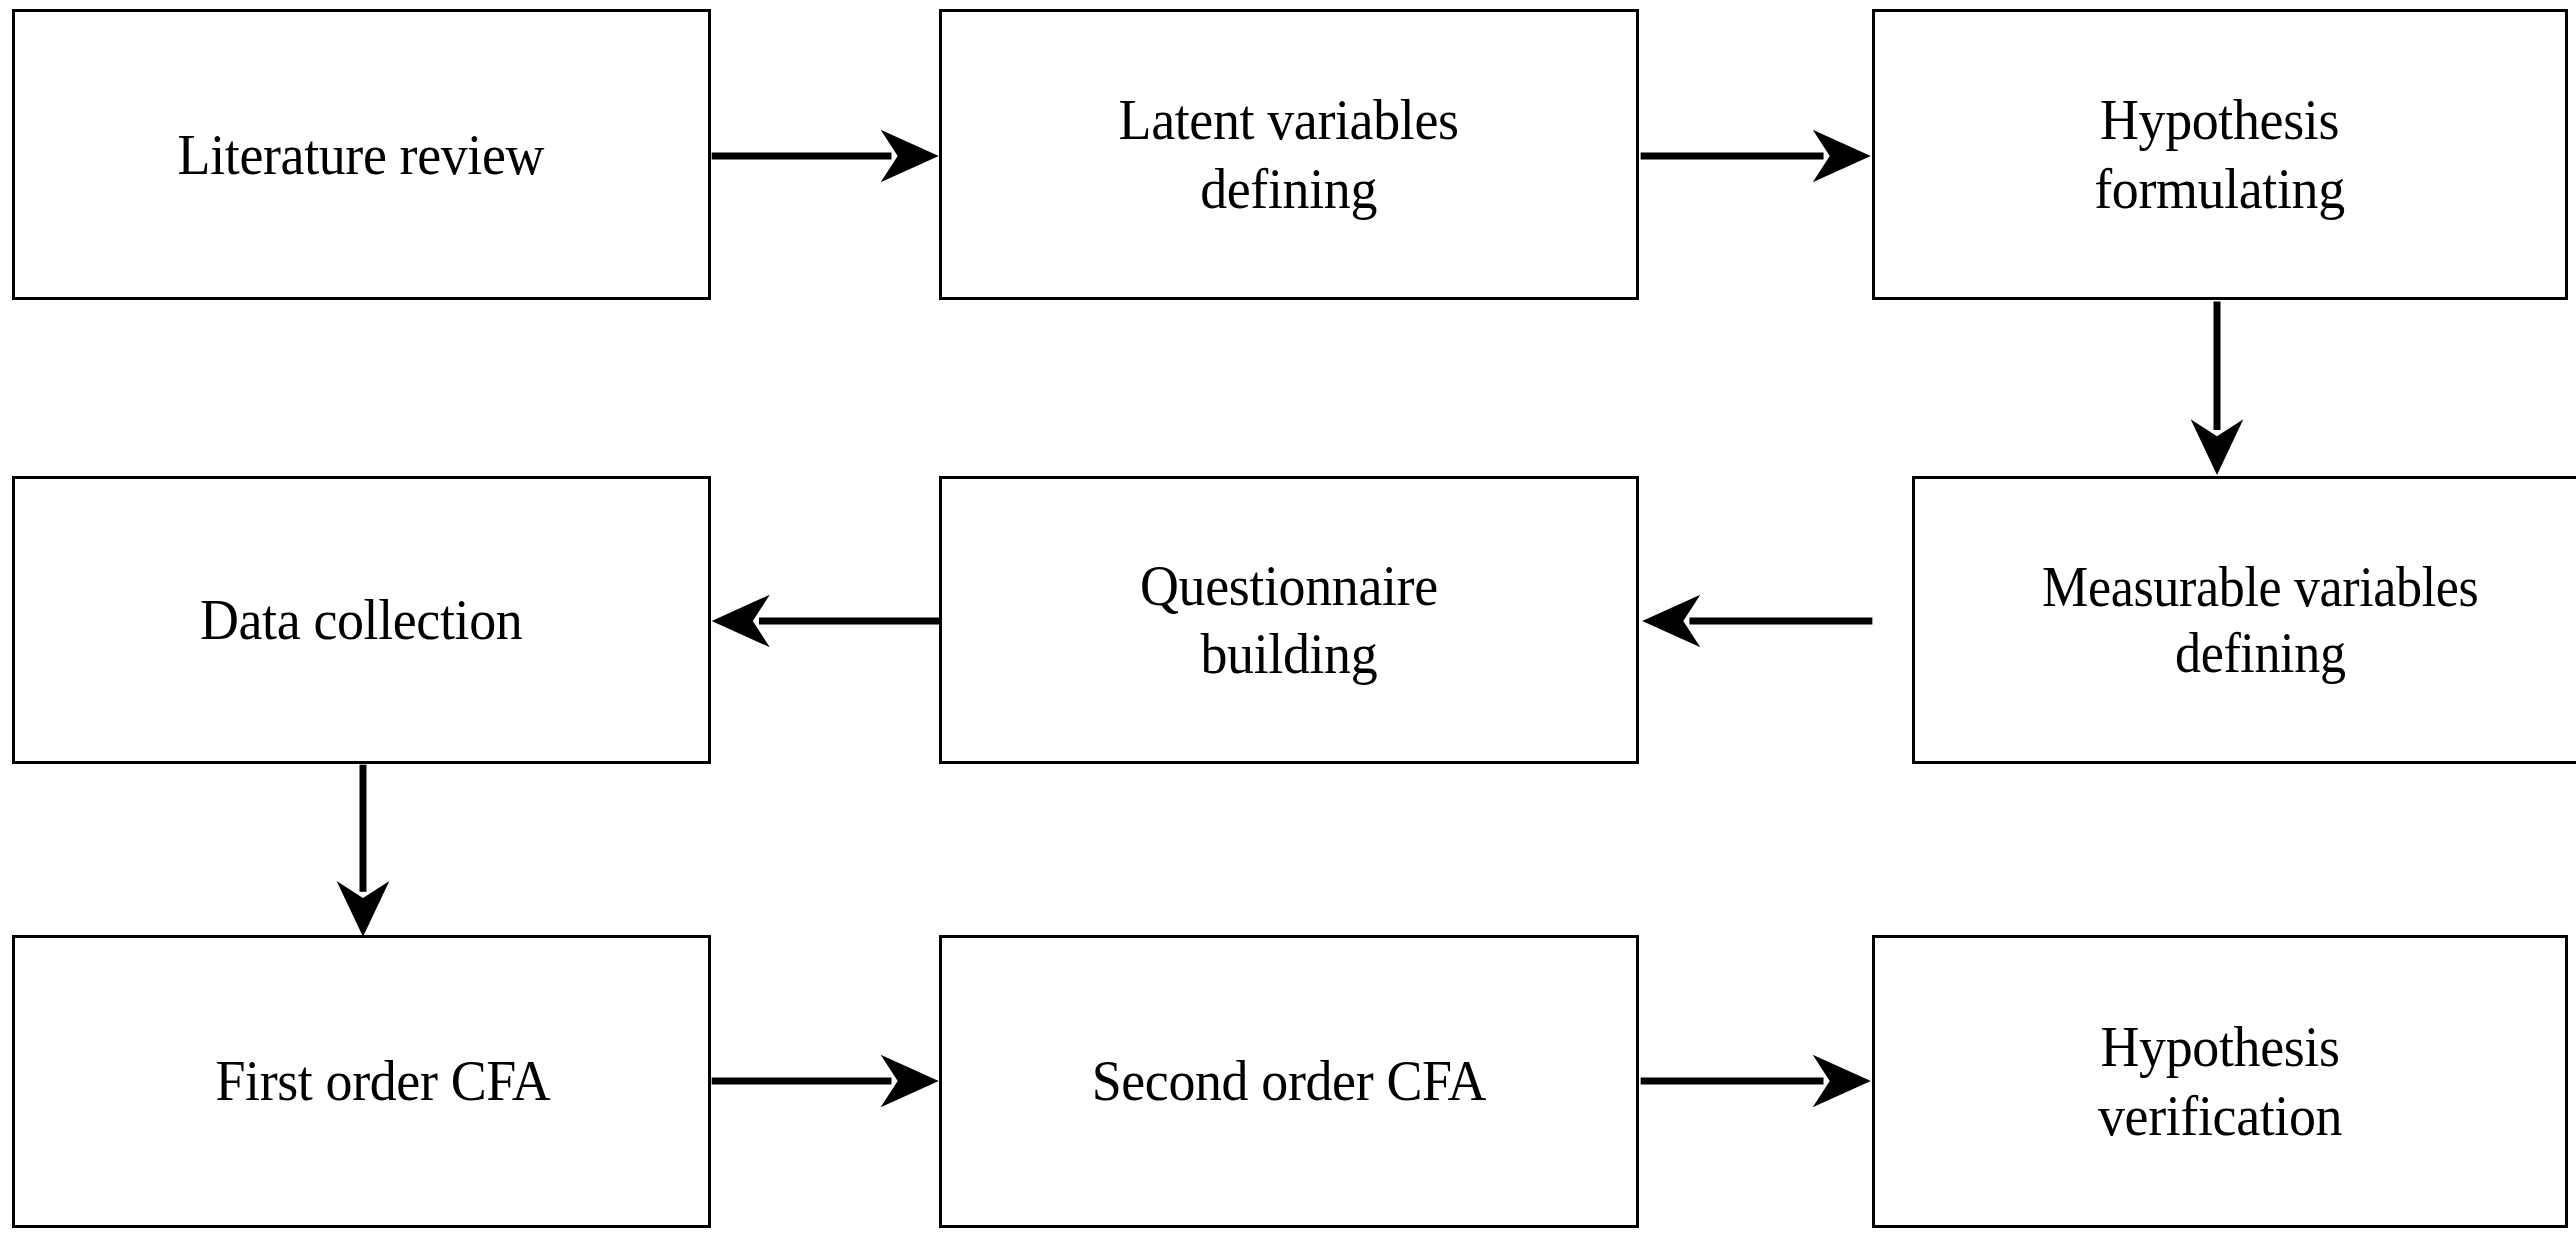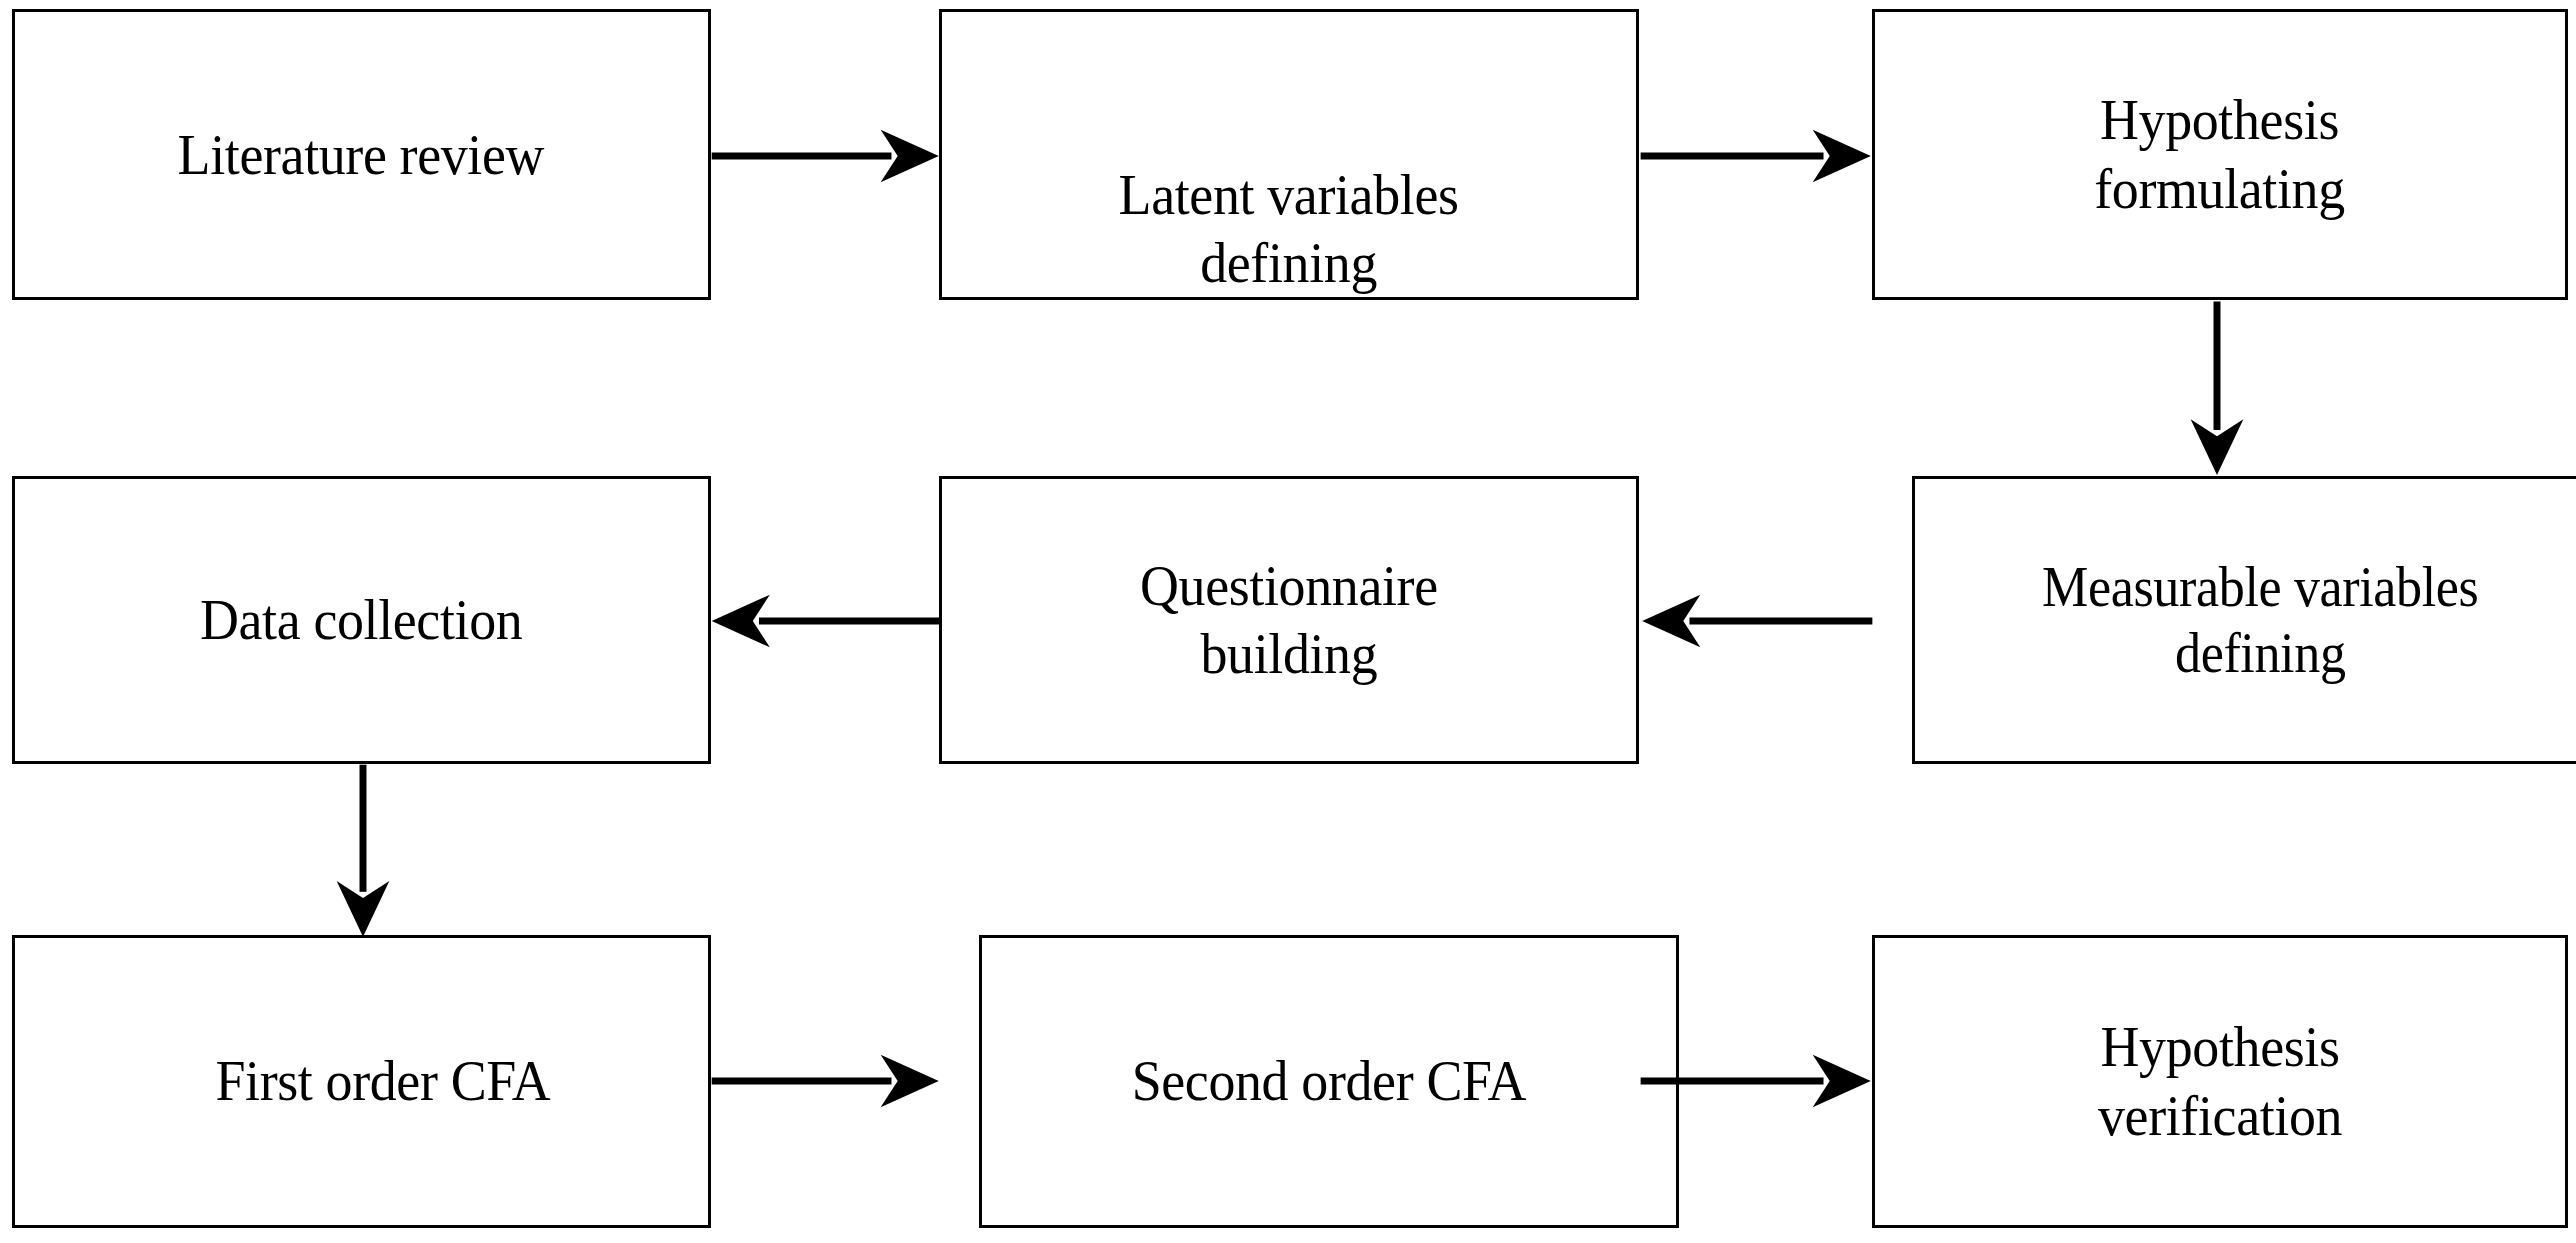--- a/index.html
+++ b/index.html
@@ -46,21 +46,21 @@
 </style>
 </head>
 <body>
 
 <div id="canvas">
 
   <div class="node" style="left:11.7px; top:9.4px; width:699px; height:291px;">
     <span class="node-label">Literature review</span>
   </div>
 
-  <div class="node" style="left:939px; top:9.4px; width:700px; height:291px;align-items:flex-end;">
+  <div class="node" style="left:939px; top:9.4px; width:700px; height:291px;">
     <span class="node-label">Latent variables
 defining</span>
   </div>
 
   <div class="node" style="left:1872px; top:9.4px; width:696px; height:291px;">
     <span class="node-label">Hypothesis
 formulating</span>
   </div>
 
   <div class="node" style="left:939px; top:476px; width:700px; height:288px;">
@@ -74,21 +74,21 @@
 
   <div class="node" style="left:1872px; top:476px; width:696px; height:288px;margin-left:40px;">
     <span class="node-label" style="font-size:56px; padding:0 1.6px;">Measurable variables
 defining</span>
   </div>
 
   <div class="node" style="left:11.7px; top:935px; width:699px; height:293px;padding-left:44px;">
     <span class="node-label">First order CFA</span>
   </div>
 
-  <div class="node" style="left:939px; top:935px; width:700px; height:293px;margin-left:40px;">
+  <div class="node" style="left:939px; top:935px; width:700px; height:293px;">
     <span class="node-label">Second order CFA</span>
   </div>
 
   <div class="node" style="left:1872px; top:935px; width:696px; height:293px;">
     <span class="node-label">Hypothesis
 verification</span>
   </div>
 
   <div class="edge" style="left:711px; top:125px; width:230px; height:62px;">
     <svg width="230" height="62" viewBox="0 0 295 80">

